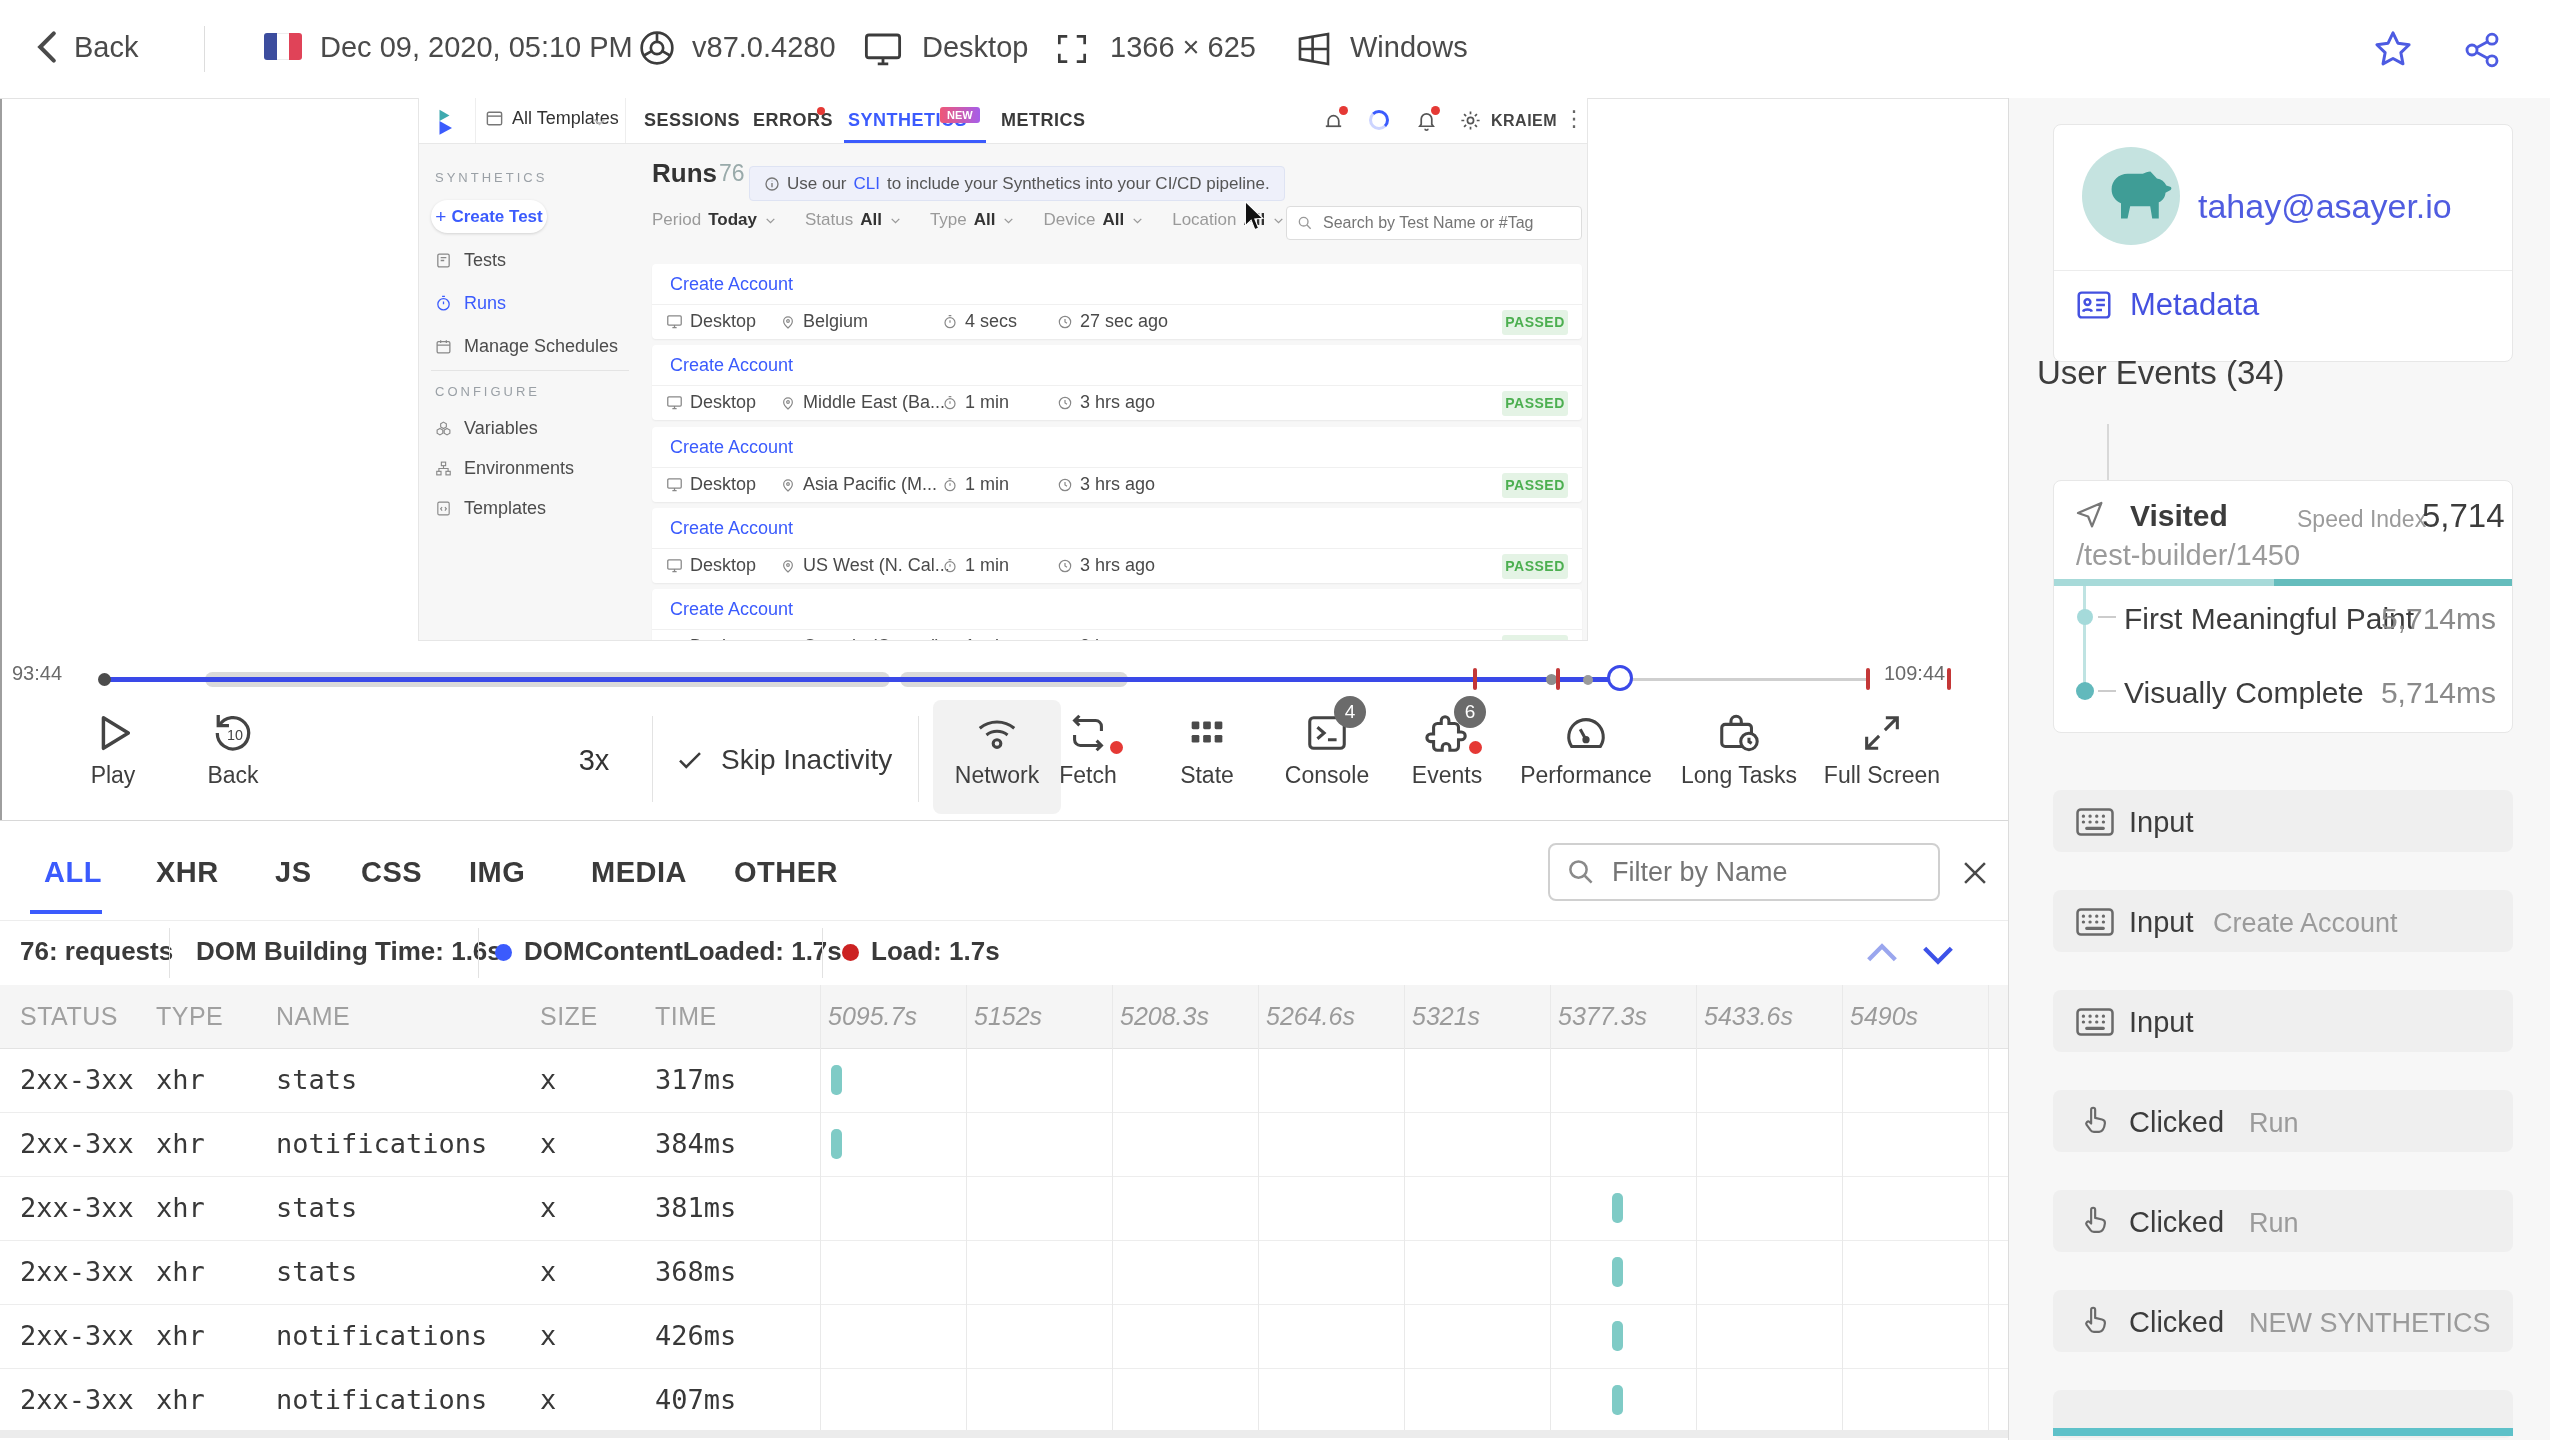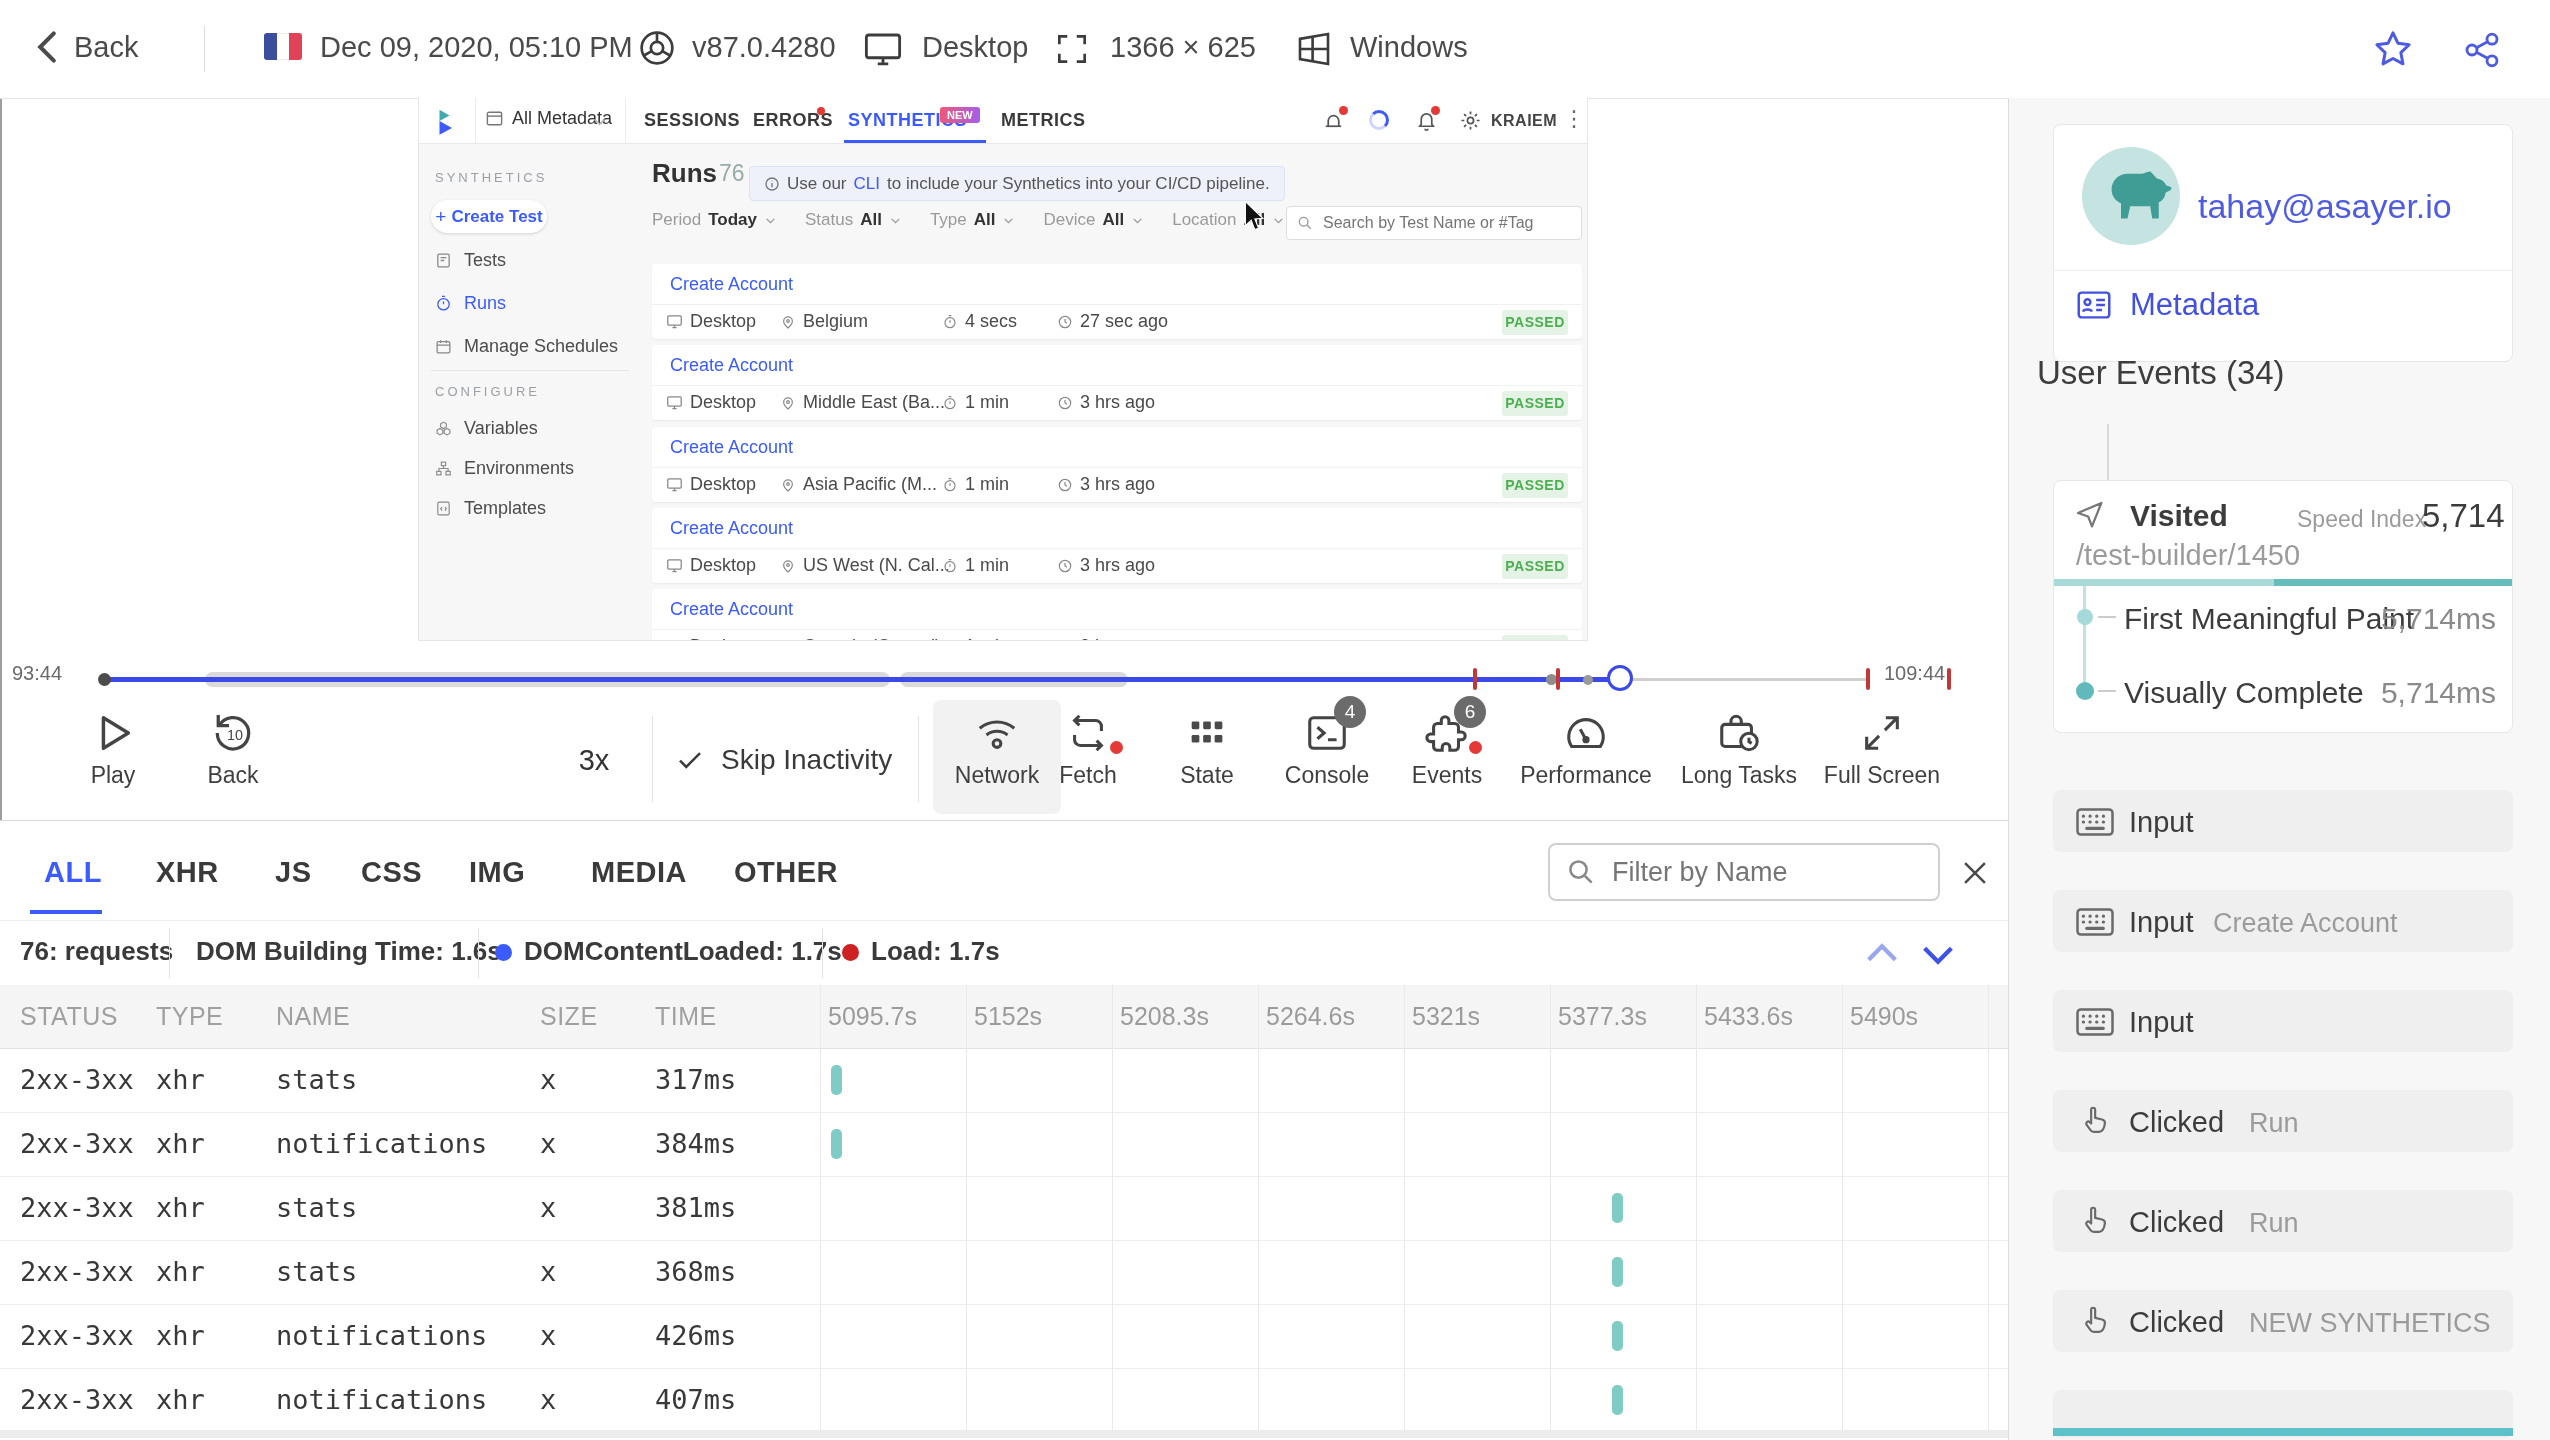--- a/index.html
+++ b/index.html
@@ -32,21 +32,21 @@
   
   .ctrl{position:absolute;top:710px;transform:translateX(-50%);display:flex;flex-direction:column;align-items:center;width:170px;}
   .ctrl .lbl{margin-top:6px;font-size:23px;color:#3f3f3f;white-space:nowrap;}
   .badge{position:absolute;right:-16px;top:-14px;width:32px;height:32px;border-radius:50%;background:#6b6b6b;color:#fff;
          font-size:19px;text-align:center;line-height:32px;}
   .reddot{position:absolute;width:13px;height:13px;border-radius:50%;background:#e53935;}
   
   .net-tab{position:absolute;top:856px;font-size:29px;font-weight:600;color:#3a3a3a;letter-spacing:.5px;}
   .stat{position:absolute;top:936px;font-size:26px;font-weight:600;color:#3a3a3a;white-space:nowrap;}
   .col-h{position:absolute;top:1002px;font-size:25px;color:#a0a0a0;letter-spacing:.5px;}
-  .tick{position:absolute;top:1002px;font-size:25px;color:#9b9b9b;}
+  .tick{position:absolute;top:1002px;font-size:25px;color:#9b9b9b;font-style:italic;}
   .nrow{position:absolute;left:0;width:2008px;height:64px;border-bottom:1px solid #ededed;
         font-family:"DejaVu Sans Mono",monospace;font-size:27px;color:#383838;}
   .nrow span{position:absolute;line-height:64px;}
   .gbar{position:absolute;top:17px;width:11px;height:30px;border-radius:5px;background:#7fcbc6;}
   .gline{position:absolute;top:985px;width:1px;height:445px;background:#e9e9e9;pointer-events:none;}
   
   .sidebar{left:2008px;top:98px;width:542px;height:1342px;background:#f7f7f7;border-left:1px solid #dcdcdc;}
   .card{position:absolute;left:44px;width:460px;background:#fff;border:1px solid #e7e7e7;border-radius:8px;box-sizing:border-box;}
   .evcard{position:absolute;left:44px;width:460px;height:62px;background:#efefef;border-radius:8px;}
   .evcard .t{position:absolute;left:76px;top:16px;font-size:29px;color:#3c3c3c;}
@@ -124,21 +124,21 @@
           <path d="M6 12l10 5.5L6 23z" fill="#3b5bfd"></path>
       </svg>
       <div class="abs vdiv" style="left:56px;top:0;height:45px;background:#eee;"></div>
       <div class="abs" style="left:66px;top:10px;display:flex;align-items:center;gap:8px;cursor:pointer;">
         <svg width="19" height="19" viewBox="0 0 24 24">
             <g fill="none" stroke="#777" stroke-width="1.8">
               <rect x="3" y="4" width="18" height="16" rx="2"></rect>
               <path d="M3 9h18"></path>
             </g>
           </svg>
-        <span style="font-size:18px;color:#333;">All Metadata</span>
+        <span style="font-size:18px;color:#333;">All Templates</span>
       </div>
       <svg class="abs" style="left:172px;top:15px;" width="17" height="17" viewBox="0 0 24 24">
           <path d="M5 9l7 7 7-7" fill="none" stroke="#bbb" stroke-width="2.2"></path>
         </svg>
       <div class="abs vdiv" style="left:206px;top:0;height:45px;background:#eee;"></div>
 
       <span class="abs app-tab" style="left:225px;">SESSIONS</span>
       <span class="abs app-tab" style="left:334px;">ERRORS</span>
       <span class="abs reddot" style="left:398px;top:9px;width:8px;height:8px;"></span>
       <span class="abs app-tab" style="left:429px;color:#3b5bfd;">SYNTHETICS</span>

